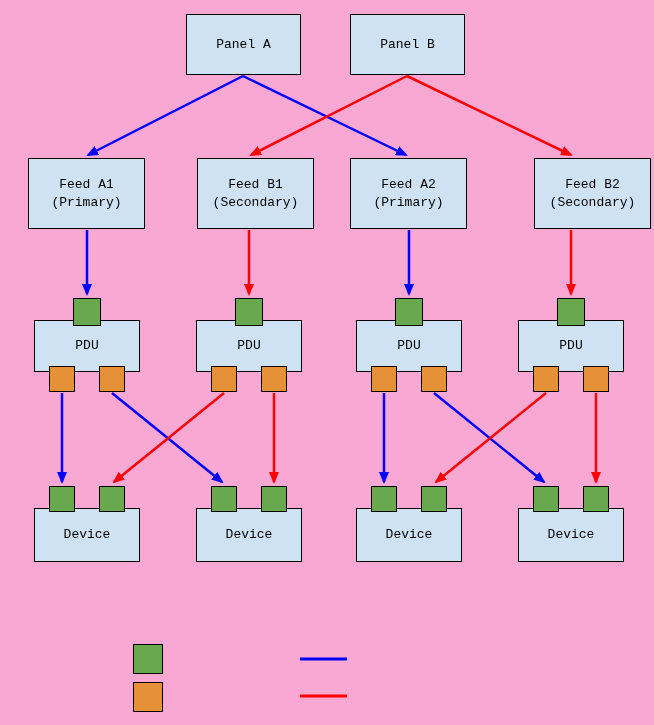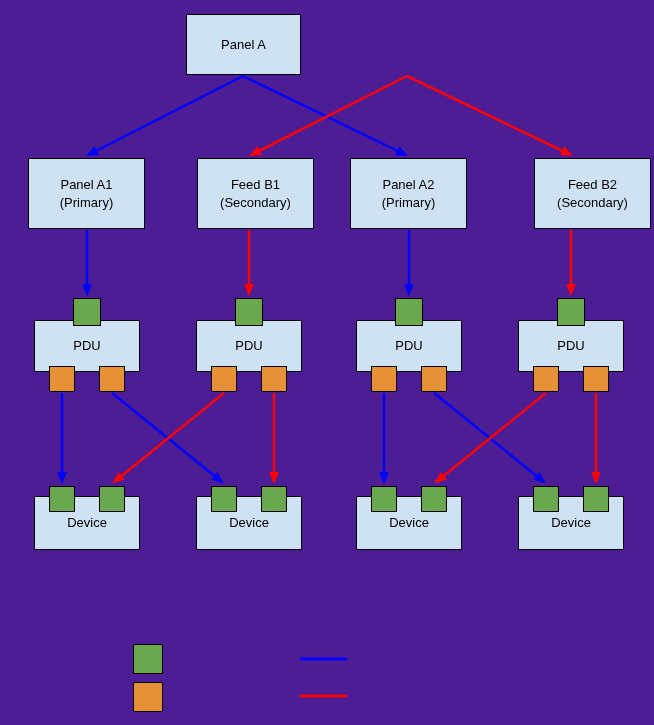--- a/index.html
+++ b/index.html
@@ -4,42 +4,42 @@
 <style>
   html, body {
     margin: 0;
     padding: 0;
     background: #000000;
   }
   .stage {
     position: relative;
     width: 654px;
     height: 725px;
-    background: #4c1d95;
-    font-family: Liberation Sans, sans-serif;
+    background: #f9a8d4;
+    font-family: Liberation Mono, monospace;
     overflow: hidden;
   }
   .box {
     position: absolute;
     background: #cfe2f3;
     border: 1px solid #000000;
     color: #000000;
     display: flex;
     flex-direction: column;
     align-items: center;
     justify-content: center;
     text-align: center;
     font-size: 13px;
     line-height: 1.35;
     box-sizing: border-box;
   }
   .panel  { width: 115px; height: 61px; top: 14px; }
   .feed   { width: 117px; height: 71px; top: 158px; }
   .pdu    { width: 106px; height: 52px; top: 320px; align-items: center; }
-  .device { width: 106px; height: 54px; top: 496px; }
+  .device { width: 106px; height: 54px; top: 508px; }
   .port {
     position: absolute;
     box-sizing: border-box;
     border: 1px solid #000000;
   }
   .port-in {
     width: 28px; height: 28px;
     background: #6aa84f;
   }
   .port-in-sm {
@@ -69,31 +69,34 @@
   .legend-line { stroke-width: 3px; }
 </style>
 </head>
 <body>
 
 <div class="stage">
 
   <div class="box panel" style="left:186px">
     <div>Panel A</div>
   </div>
+  <div class="box panel" style="left:350px">
+    <div>Panel B</div>
+  </div>
 
   <div class="box feed" style="left:28px">
-    <div>Panel A1</div>
+    <div>Feed A1</div>
     <div>(Primary)</div>
   </div>
   <div class="box feed" style="left:197px">
     <div>Feed B1</div>
     <div>(Secondary)</div>
   </div>
   <div class="box feed" style="left:350px">
-    <div>Panel A2</div>
+    <div>Feed A2</div>
     <div>(Primary)</div>
   </div>
   <div class="box feed" style="left:534px">
     <div>Feed B2</div>
     <div>(Secondary)</div>
   </div>
 
   <div class="box pdu" style="left:34px">
     <div>PDU</div>
   </div>

